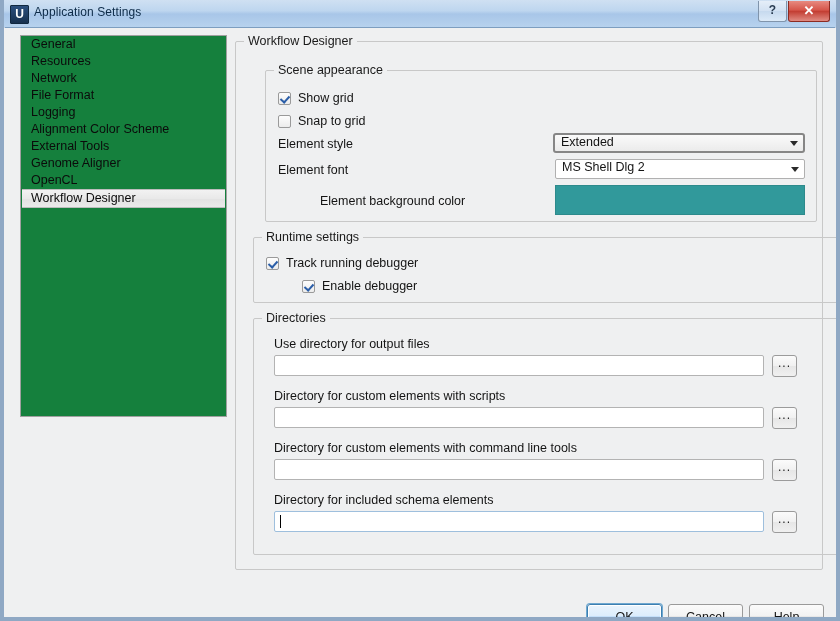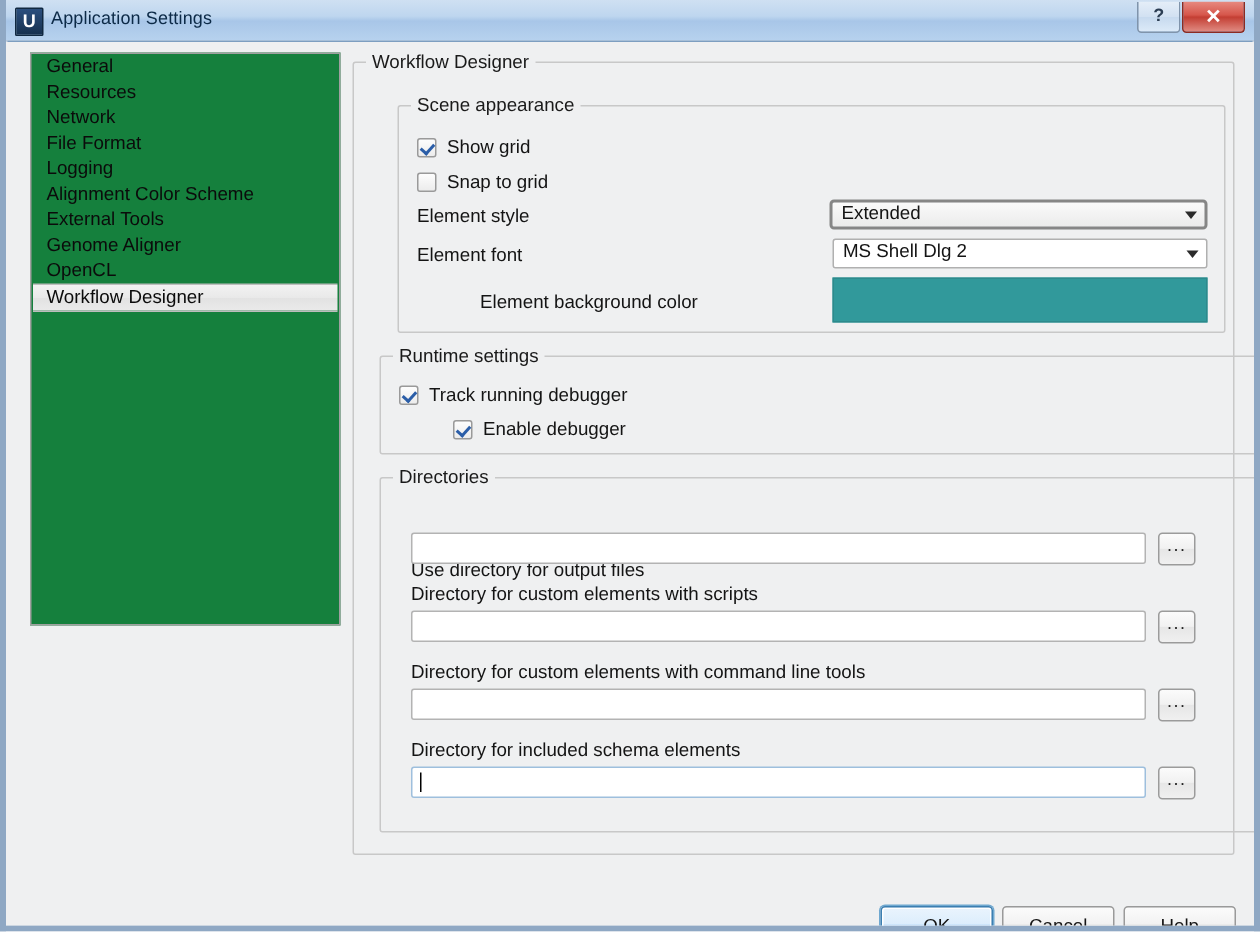--- a/index.html
+++ b/index.html
@@ -414,21 +414,21 @@
 
         <div class="chk-row" style="left:28px; top:39px;margin-left:20px;">
           <span class="chk-box checked"></span>
           <span class="chk-label">Enable debugger</span>
         </div>
       </div>
 
       <div class="groupbox" id="dirs-group">
         <div class="gb-title">Directories</div>
 
-        <div class="form-label" style="left:20px; top:18px;margin-top:36px;">Use directory for output files</div>
+        <div class="form-label" style="left:20px; top:18px;">Use directory for output files</div>
         <div class="lineedit" style="left:20px; top:36px; width:490px;">
           <span></span>
         </div>
         <div class="browse-btn" style="left:518px; top:36px;">
           <span>...</span>
         </div>
 
         <div class="form-label" style="left:20px; top:70px;">Directory for custom elements with scripts</div>
         <div class="lineedit" style="left:20px; top:88px; width:490px;">
           <span></span>

